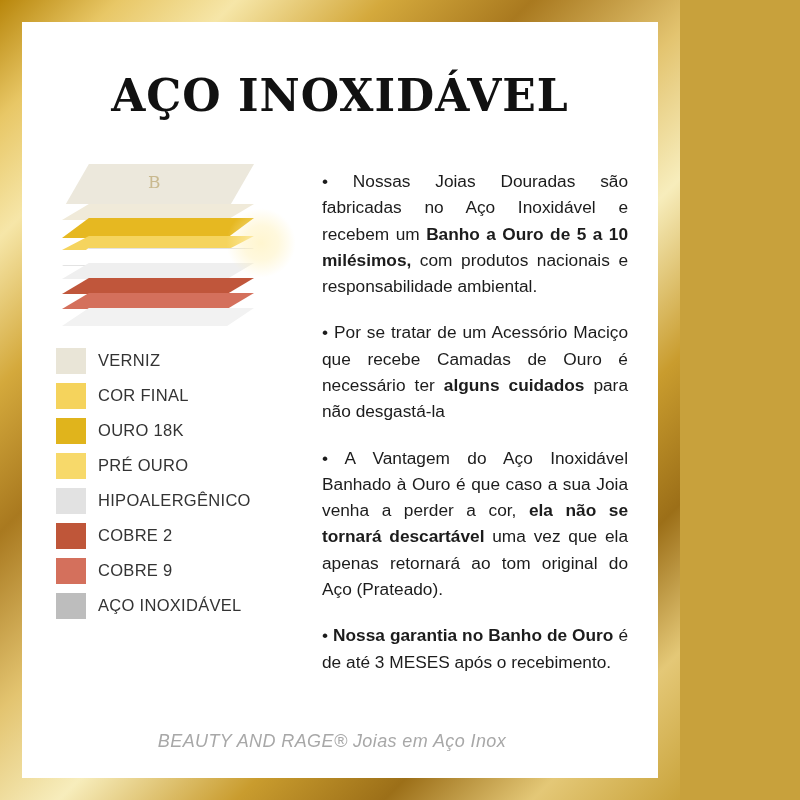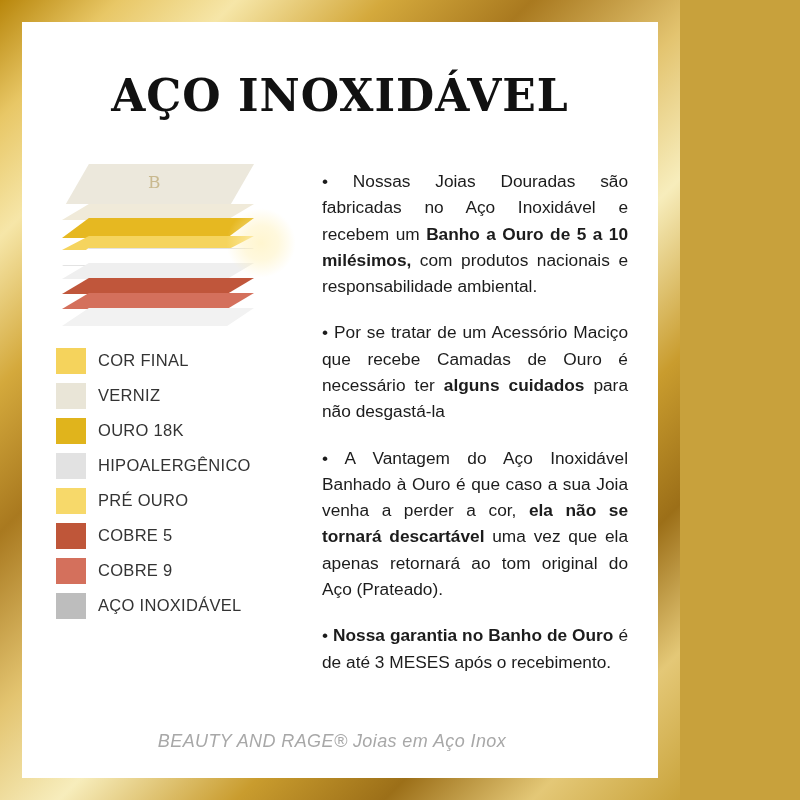--- a/index.html
+++ b/index.html
@@ -196,42 +196,42 @@
           <div class="layer l6"></div>
           <div class="layer l7"></div>
           <div class="layer l8"></div>
           <div class="layer l9"></div>
           <div class="stack-logo">B</div>
           <div class="sparkle"></div>
         </div>
 
         <div class="legend">
           <div class="legend-row">
+            <span class="swatch" style="background:#e9e5d7"></span>
+            <span class="legend-label">VERNIZ</span>
+          </div>
+          <div class="legend-row">
             <span class="swatch" style="background:#f5d35c"></span>
             <span class="legend-label">COR FINAL</span>
           </div>
           <div class="legend-row">
-            <span class="swatch" style="background:#e9e5d7"></span>
-            <span class="legend-label">VERNIZ</span>
-          </div>
-          <div class="legend-row">
             <span class="swatch" style="background:#e0b41c"></span>
             <span class="legend-label">OURO 18K</span>
           </div>
           <div class="legend-row">
+            <span class="swatch" style="background:#f7d96a"></span>
+            <span class="legend-label">PRÉ OURO</span>
+          </div>
+          <div class="legend-row">
             <span class="swatch" style="background:#e2e2e2"></span>
             <span class="legend-label">HIPOALERGÊNICO</span>
           </div>
           <div class="legend-row">
-            <span class="swatch" style="background:#f7d96a"></span>
-            <span class="legend-label">PRÉ OURO</span>
-          </div>
-          <div class="legend-row">
             <span class="swatch" style="background:#bf5639"></span>
-            <span class="legend-label">COBRE 5</span>
+            <span class="legend-label">COBRE 2</span>
           </div>
           <div class="legend-row">
             <span class="swatch" style="background:#d4705c"></span>
             <span class="legend-label">COBRE 9</span>
           </div>
           <div class="legend-row">
             <span class="swatch" style="background:#bdbdbd"></span>
             <span class="legend-label">AÇO INOXIDÁVEL</span>
           </div>
         </div>

